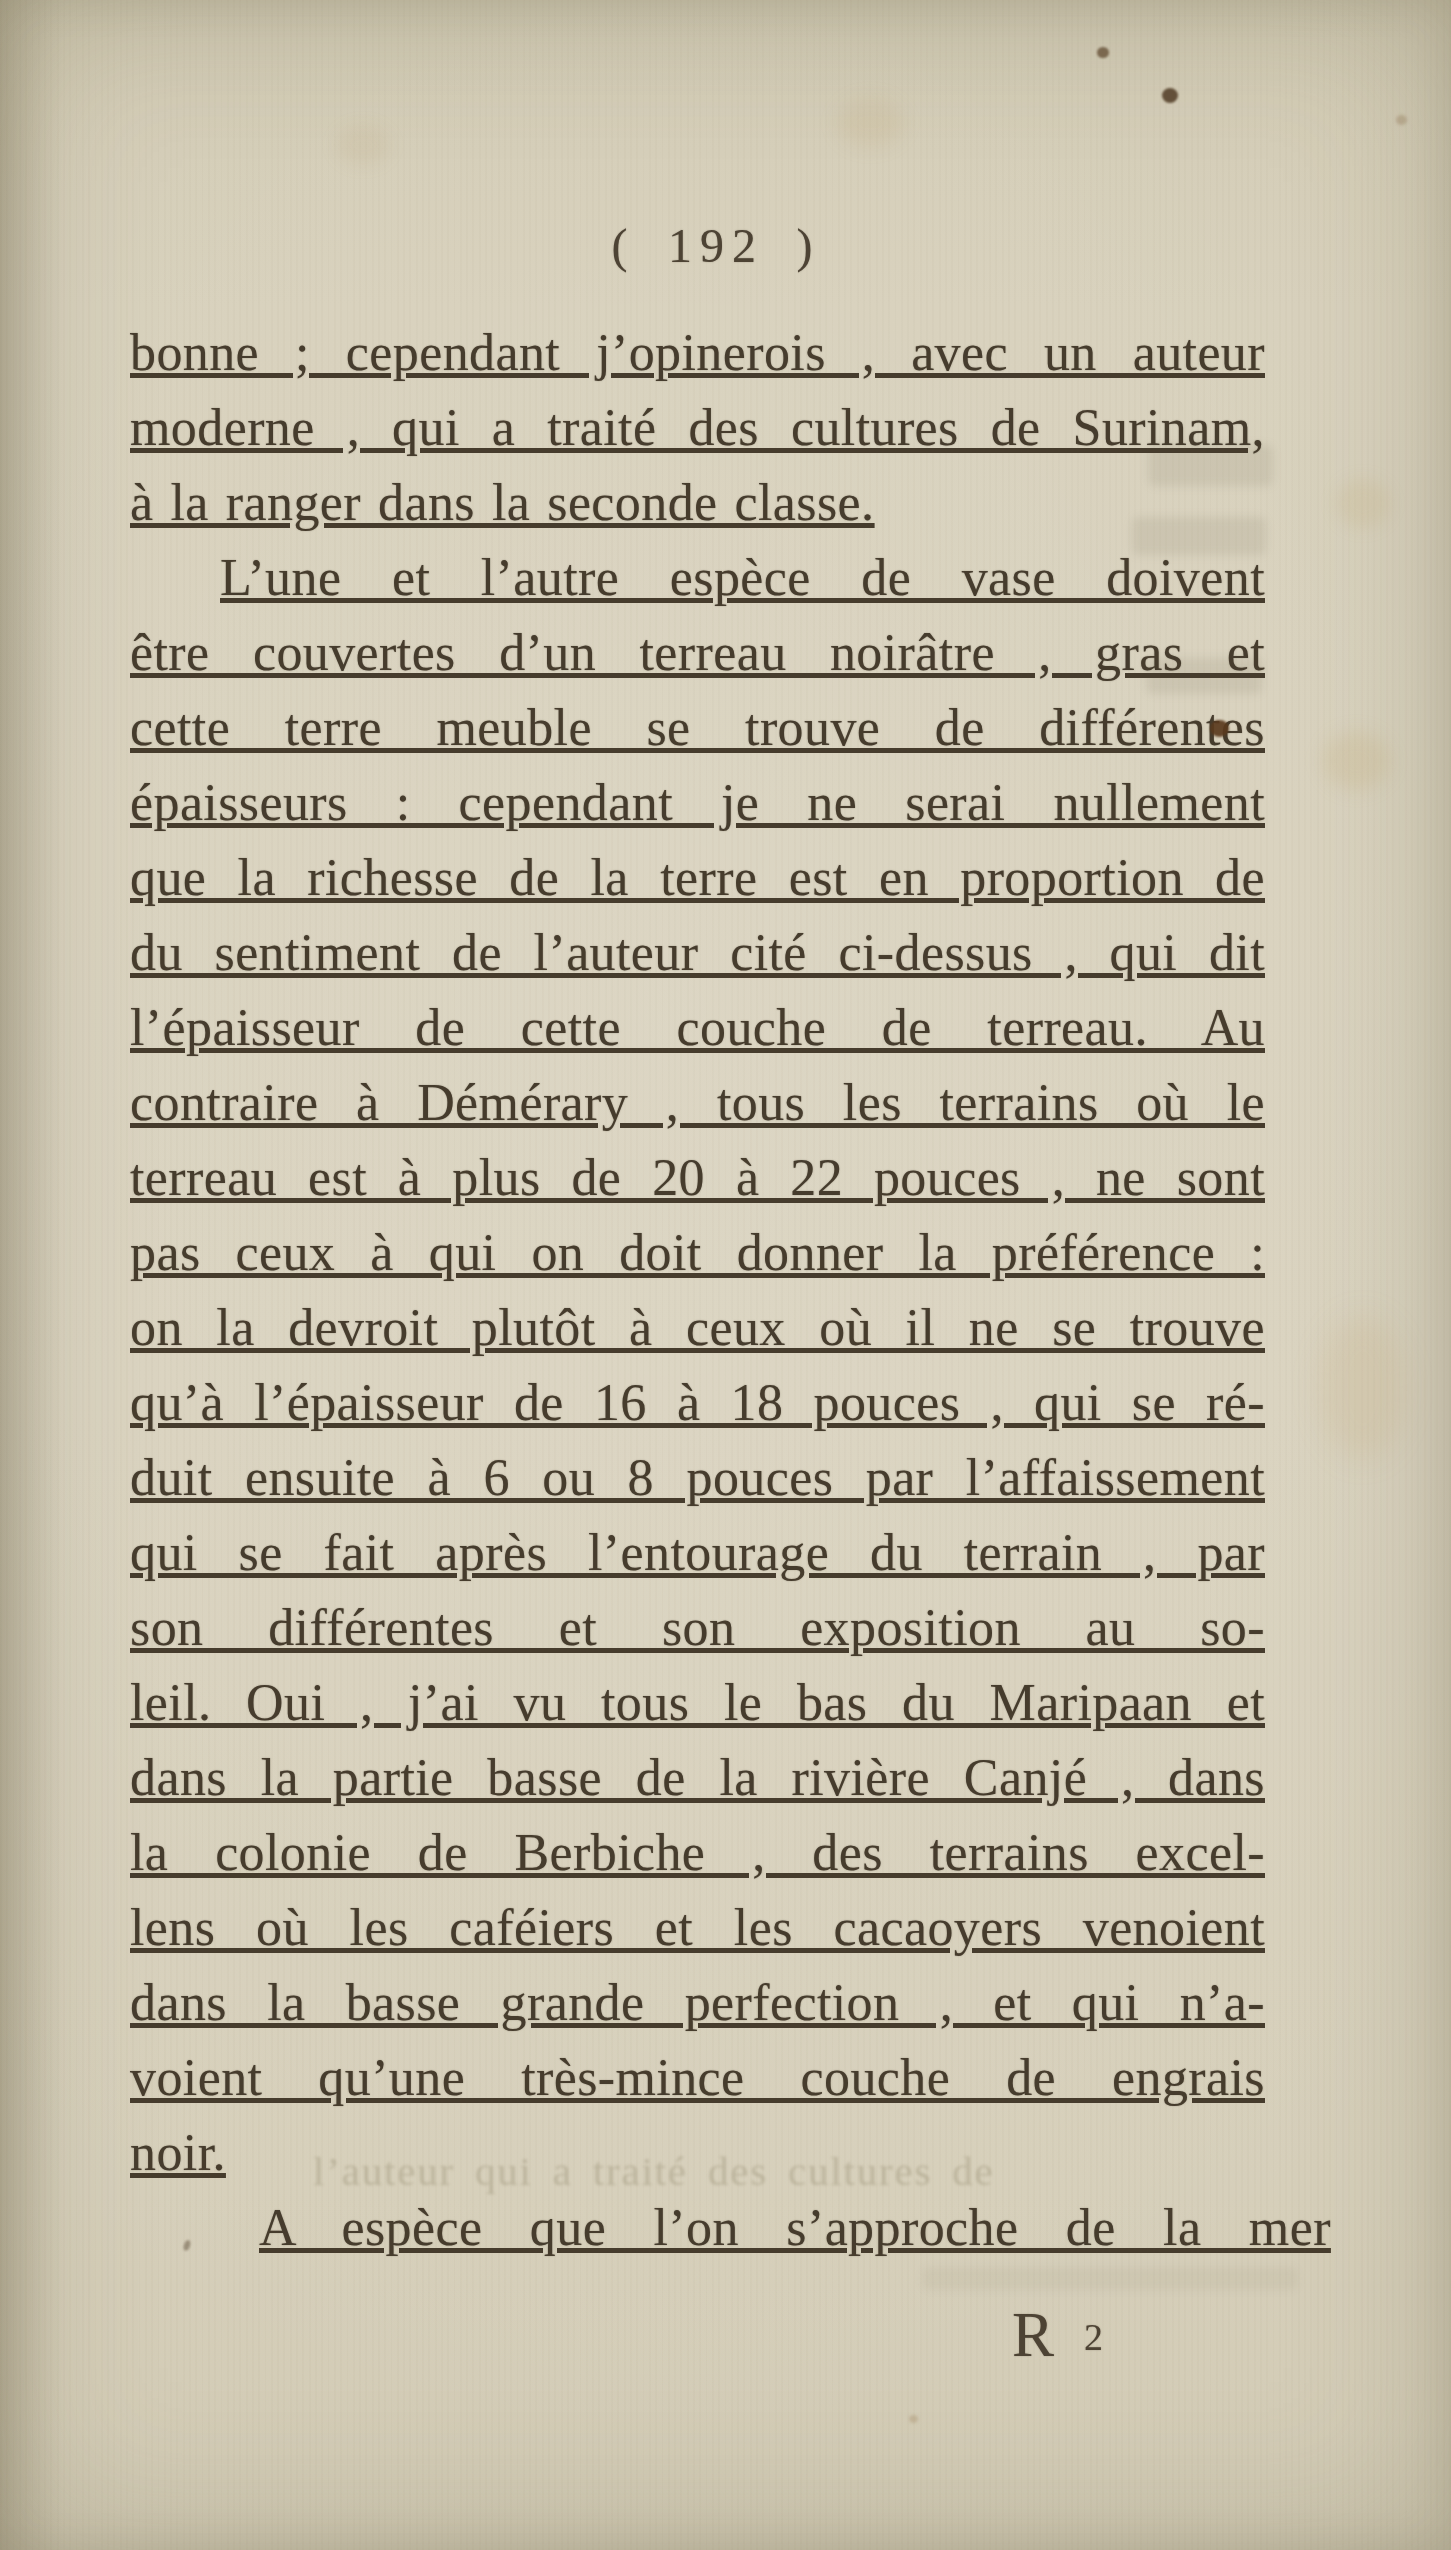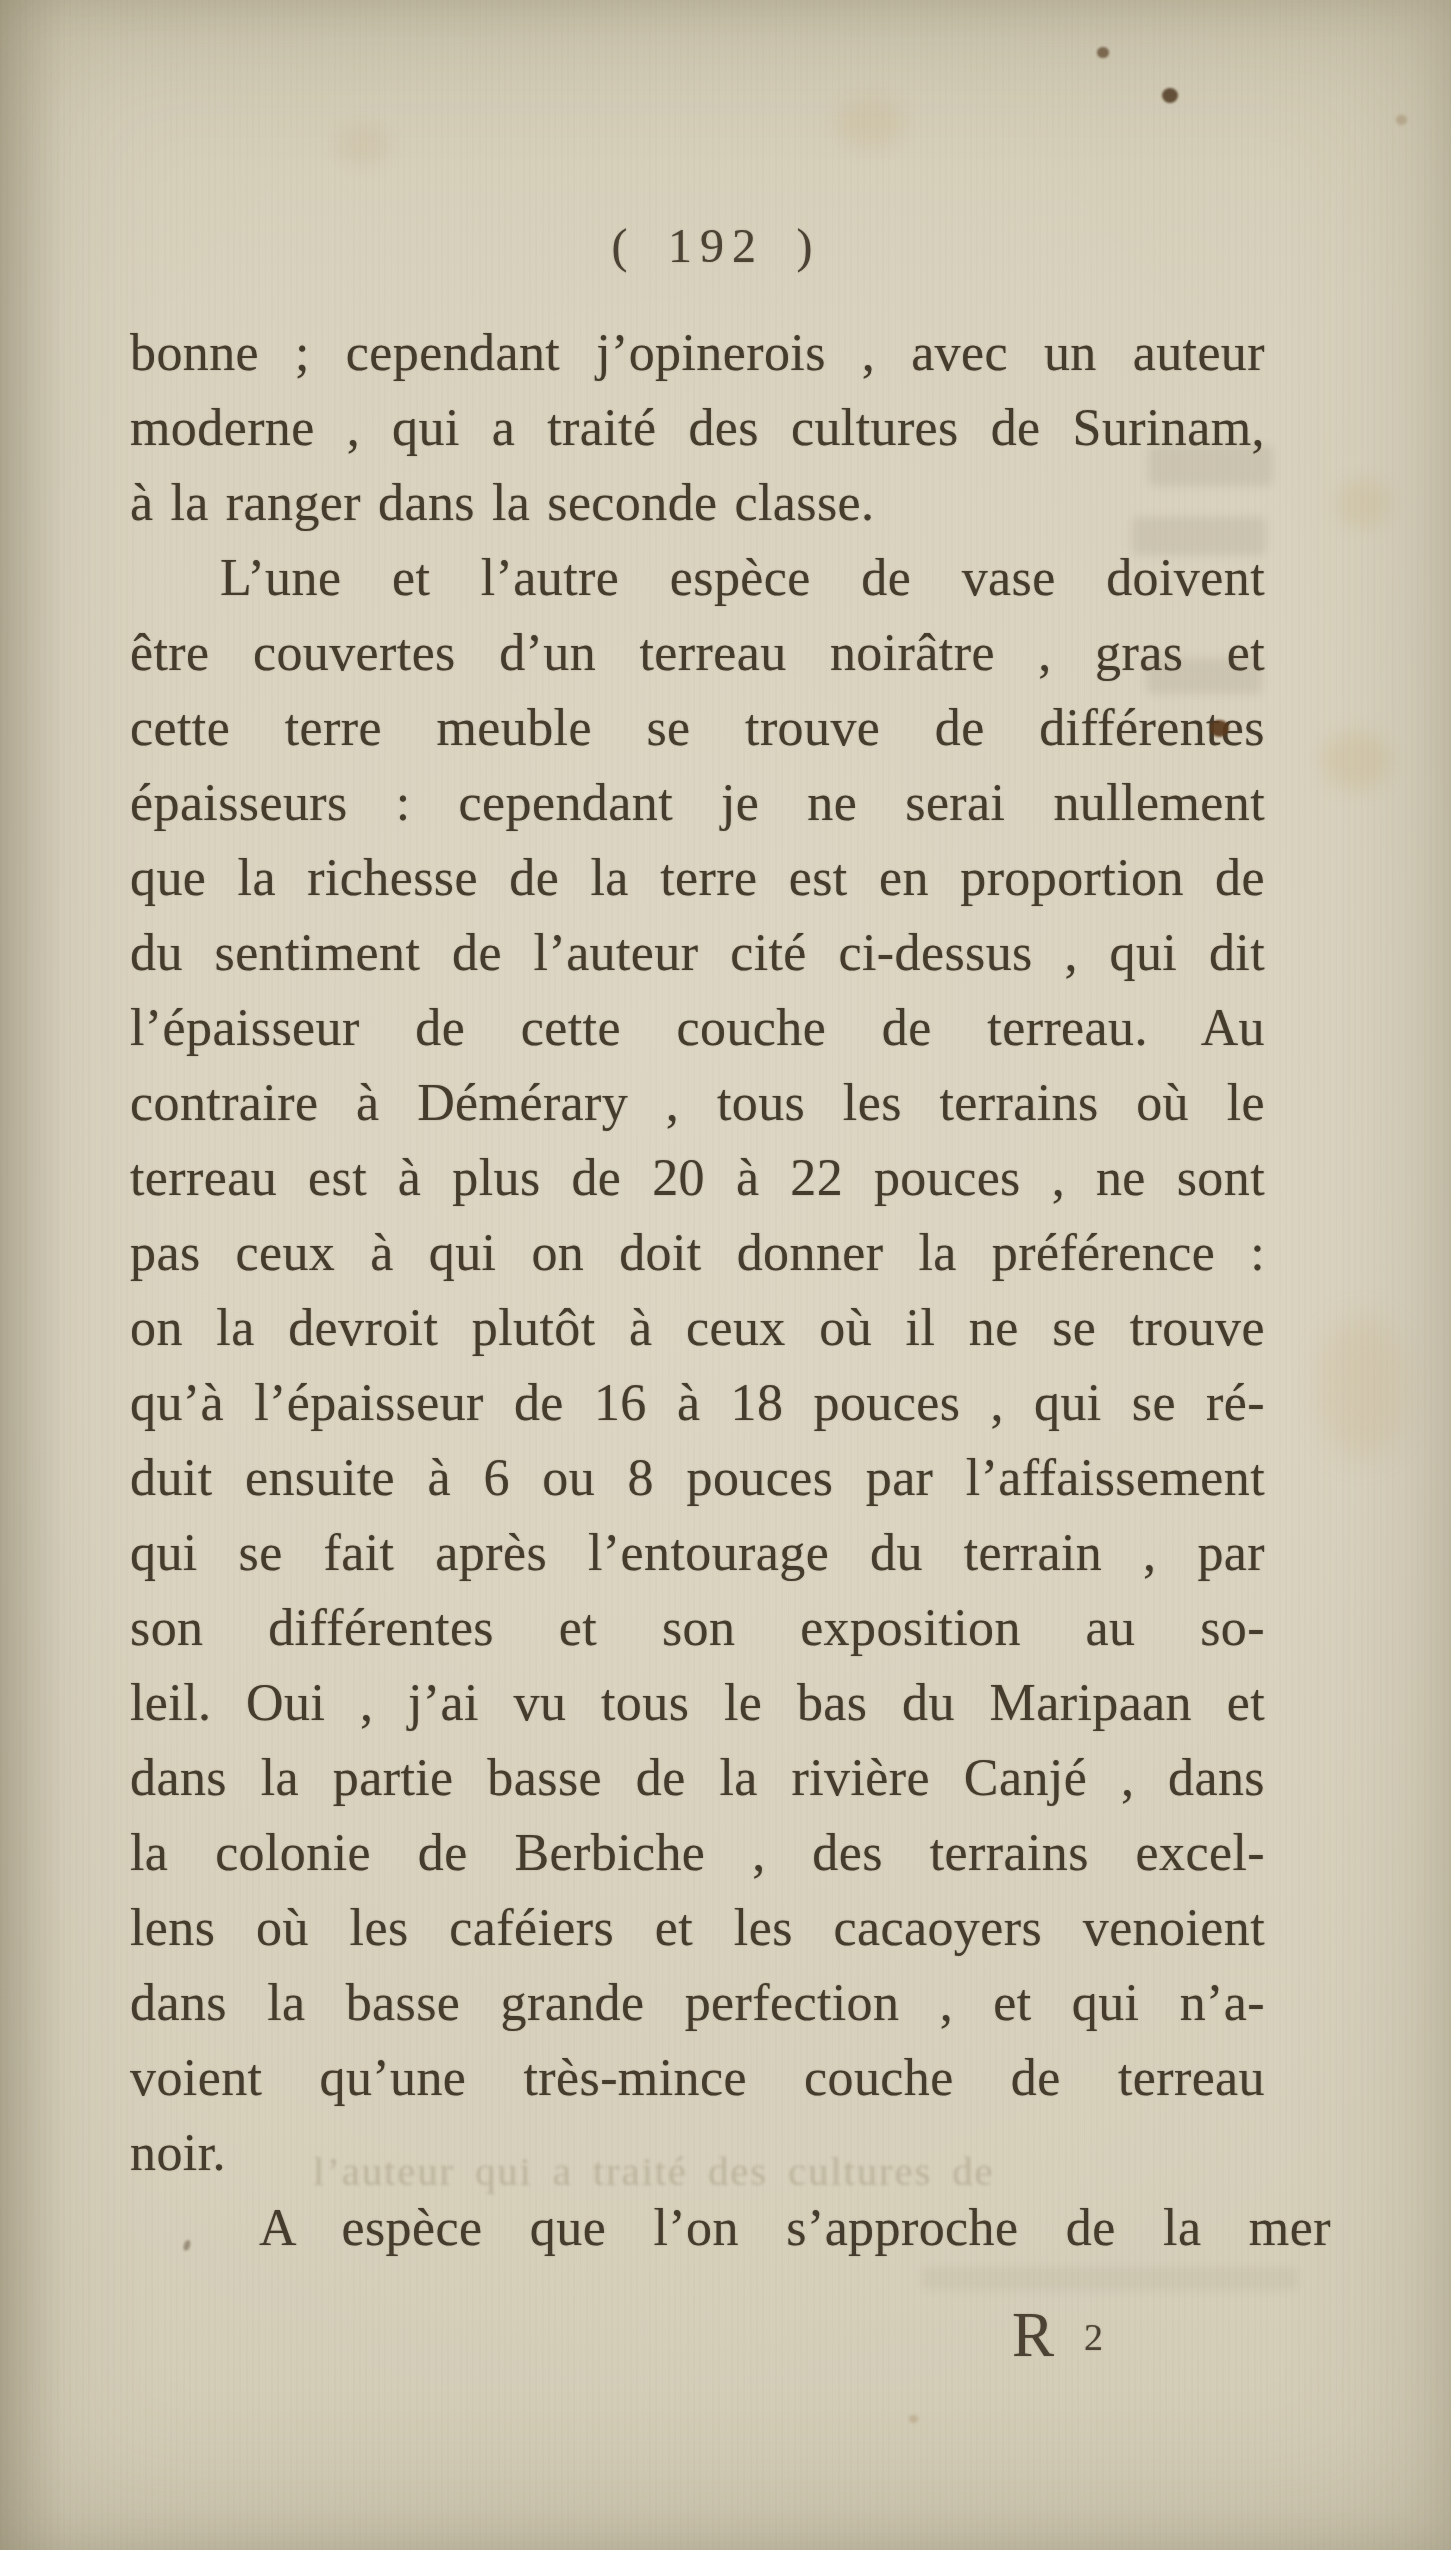--- a/index.html
+++ b/index.html
@@ -20,21 +20,21 @@
     position:absolute; left:0; top:0; width:63px; height:100%;
     background: linear-gradient(90deg, rgba(100,90,62,0.20), rgba(0,0,0,0));
   }
 
   .page-number {
     position:absolute; top:218px; left:143px; width:1146px;
     text-align:center; font-size:48px; letter-spacing:8px; word-spacing:12.5px;
     color:#4d4334; text-shadow: 0 0 1.3px rgba(70,60,45,0.5);
   }
 
-  .textblock { position:absolute; left:130px; top:315px; width:1135px; }
+  .textblock { position:absolute; left:130px; top:315px; width:1135px;text-decoration:underline; }
 
   .line {
     height:75px; line-height:75px; font-size:52px;
     word-spacing:3.6px; letter-spacing:0.4px;
     text-shadow: 0 0 1.4px rgba(70,60,45,0.48);
     white-space:nowrap;
   }
   .just { text-align:justify; text-align-last:justify; }
   .ind1 { text-indent:90px; }
   .ind2 { text-indent:129px; }
@@ -108,21 +108,21 @@
       <div class="line just">on la devroit plutôt à ceux où il ne se trouve</div>
       <div class="line just">qu’à l’épaisseur de 16 à 18 pouces , qui se ré-</div>
       <div class="line just">duit ensuite à 6 ou 8 pouces par l’affaissement</div>
       <div class="line just">qui se fait après l’entourage du terrain , par</div>
       <div class="line just">son différentes et son exposition au so-</div>
       <div class="line just">leil. Oui , j’ai vu tous le bas du Maripaan et</div>
       <div class="line just">dans la partie basse de la rivière Canjé , dans</div>
       <div class="line just">la colonie de Berbiche , des terrains excel-</div>
       <div class="line just">lens où les caféiers et les cacaoyers venoient</div>
       <div class="line just">dans la basse grande perfection , et qui n’a-</div>
-      <div class="line just">voient qu’une très-mince couche de terreau</div>
+      <div class="line just">voient qu’une très-mince couche de engrais</div>
       <div class="line">noir.</div>
       <div class="line ind2 wide">A espèce que l’on s’approche de la mer</div>
     </div>
 
   <div class="ghost-line">l’auteur qui a traité des cultures de</div>
 
   <div class="signature"><span>R</span><span class="num">2</span></div>
 
   <div class="spot spot-fox-1"></div>
   <div class="spot spot-fox-2"></div>

